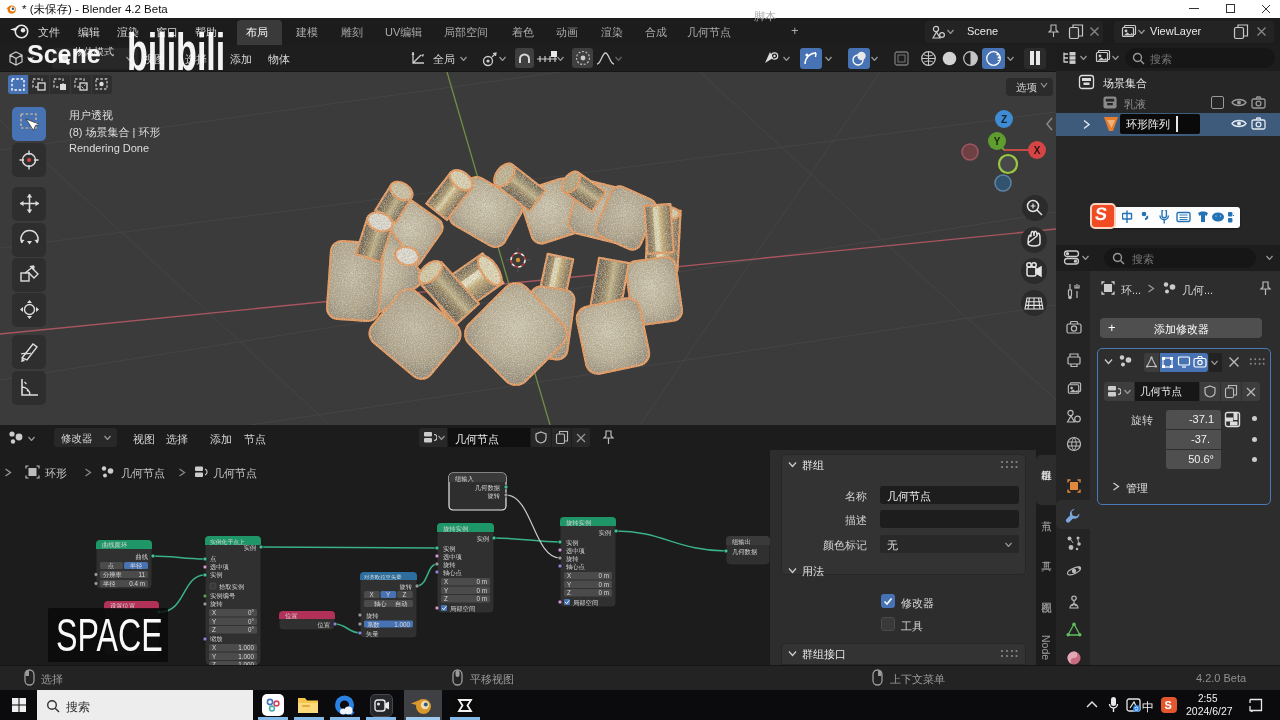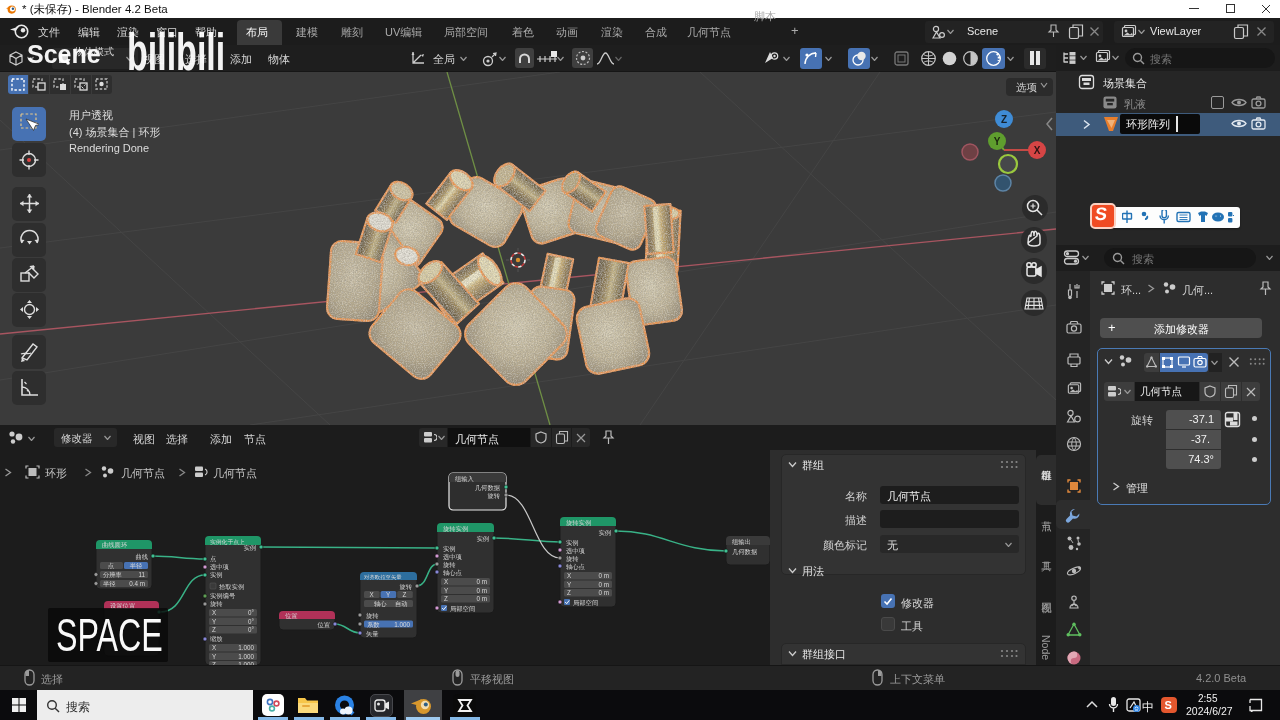--- a/index.html
+++ b/index.html
@@ -470,21 +470,21 @@
     <path d="M2 13 C6 11 8 14 12 12" stroke="#ddd" stroke-width="1.3" fill="none"></path>
   </svg>
 <div class="a" style="left:12px;top:371px;width:34px;height:34px;background:#2e2e2e;border-radius:5px"></div>
 <svg class="a" style="left:19px;top:377px" width="21" height="21" viewBox="0 0 21 21">
     <path d="M3 2 L3 18 L19 18" fill="none" stroke="#ddd" stroke-width="1.6"></path>
     <path d="M3 10 A 8 8 0 0 1 11 18" fill="none" stroke="#ddd" stroke-width="1.3"></path>
     <path d="M5.5 5 l2 2 M8 13 l1.5 1.5" stroke="#ddd" stroke-width="1.2"></path>
   </svg>
 
 <div class="a tx" style="left:69px;top:108px;color:#dcdcdc">用户透视</div>
-<div class="a tx" style="left:69px;top:125px;color:#dcdcdc">(4) 场景集合 | 环形</div>
+<div class="a tx" style="left:69px;top:125px;color:#dcdcdc">(8) 场景集合 | 环形</div>
 <div class="a tx" style="left:69px;top:142px;color:#dcdcdc">Rendering Done</div>
 
 <svg class="a" style="left:8px;top:430px" width="17" height="15" viewBox="0 0 17 15">
     <circle cx="4" cy="4" r="2.6" fill="#ccc"></circle>
     <circle cx="11" cy="7" r="3.4" fill="#ccc"></circle>
     <circle cx="5" cy="11.5" r="2.2" fill="#ccc"></circle>
   </svg>
 <svg class="a vv" style="left:28px;top:436px" viewBox="0 0 7 5">
     <path d="M0.5 1 L3.5 4.5 L6.5 1" fill="none" stroke="#999" stroke-width="1.2"></path>
   </svg>
@@ -1067,21 +1067,21 @@
 <div class="a" style="left:1166px;top:410px;width:55px;height:19px;background:#4f4f4f;border-radius:3px 3px 0 0"></div>
 <div class="a tx" style="left:1214px;top:413px;color:#f0f0f0;text-align:right;width:0">
     <span style="position:absolute;right:0">-37.1</span>
   </div>
 <div class="a" style="left:1166px;top:430px;width:55px;height:19px;background:#4f4f4f"></div>
 <div class="a tx" style="left:1214px;top:433px;color:#f0f0f0;text-align:right;width:0">
     <span style="position:absolute;right:4px">-37.</span>
   </div>
 <div class="a" style="left:1166px;top:450px;width:55px;height:19px;background:#4f4f4f;border-radius:0 0 3px 3px"></div>
 <div class="a tx" style="left:1214px;top:453px;color:#f0f0f0;text-align:right;width:0">
-    <span style="position:absolute;right:0">74.3°</span>
+    <span style="position:absolute;right:0">50.6°</span>
   </div>
 <svg class="a" style="left:1224px;top:411px" width="17" height="17" viewBox="0 0 17 17">
     <rect x="1.5" y="1.5" width="14" height="14" rx="2" fill="none" stroke="#ddd" stroke-width="1.4"></rect>
     <rect x="2" y="6.5" width="7" height="4" fill="#ddd"></rect>
     <rect x="9.5" y="2" width="4" height="7" fill="#ddd"></rect>
     <rect x="6" y="10.5" width="7.5" height="4" fill="#ddd"></rect>
   </svg>
 <div class="a" style="left:1252px;top:416px;width:5px;height:5px;background:#ccc;border-radius:50%"></div>
 <div class="a" style="left:1252px;top:437px;width:5px;height:5px;background:#ccc;border-radius:50%"></div>
 <div class="a" style="left:1252px;top:457px;width:5px;height:5px;background:#ccc;border-radius:50%"></div>

